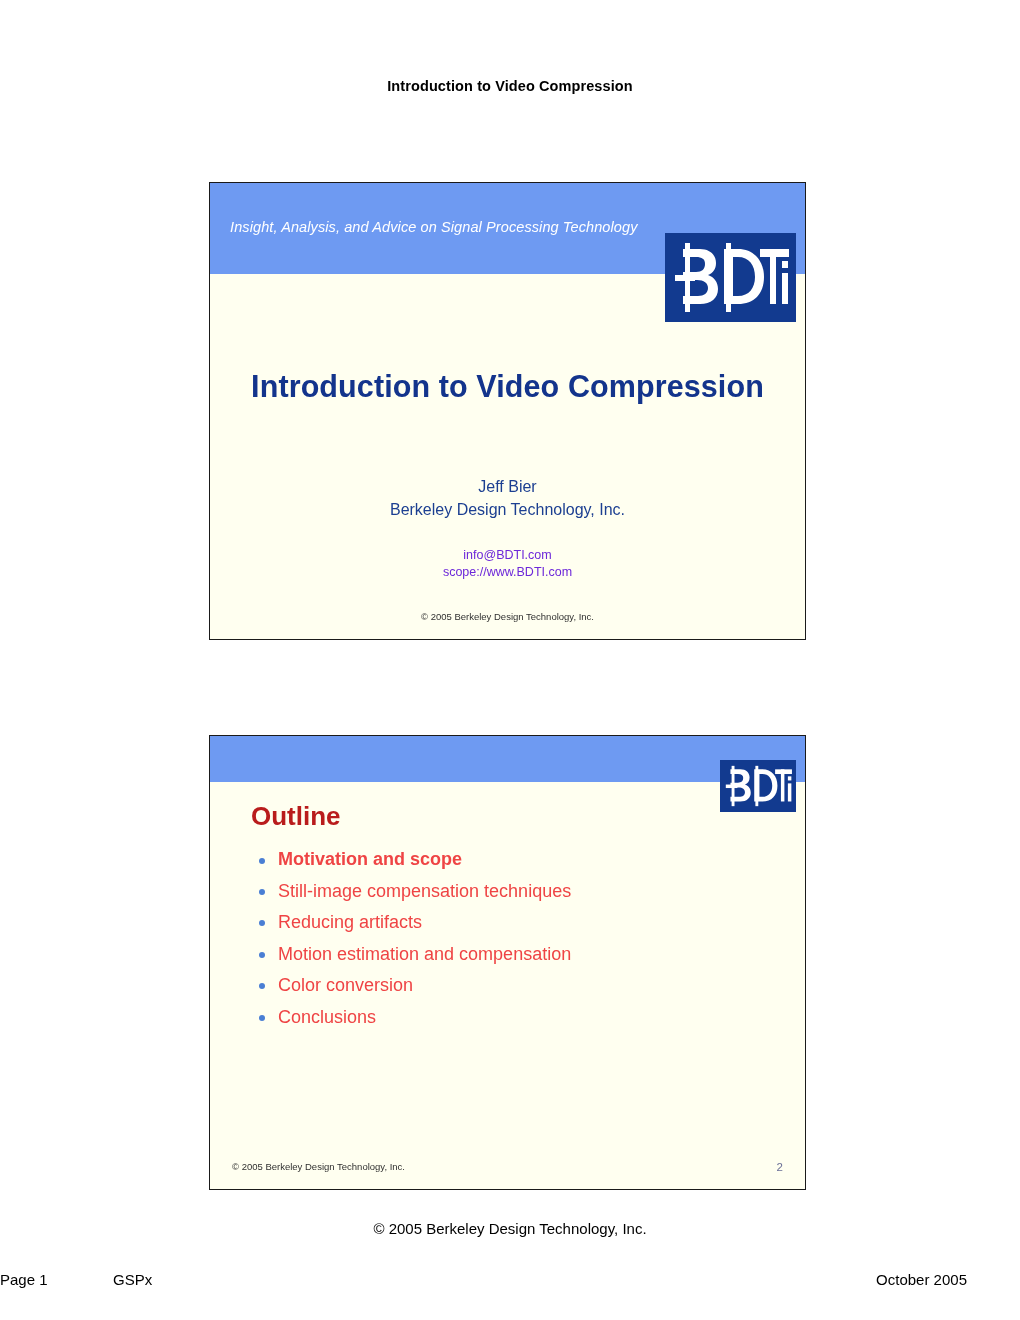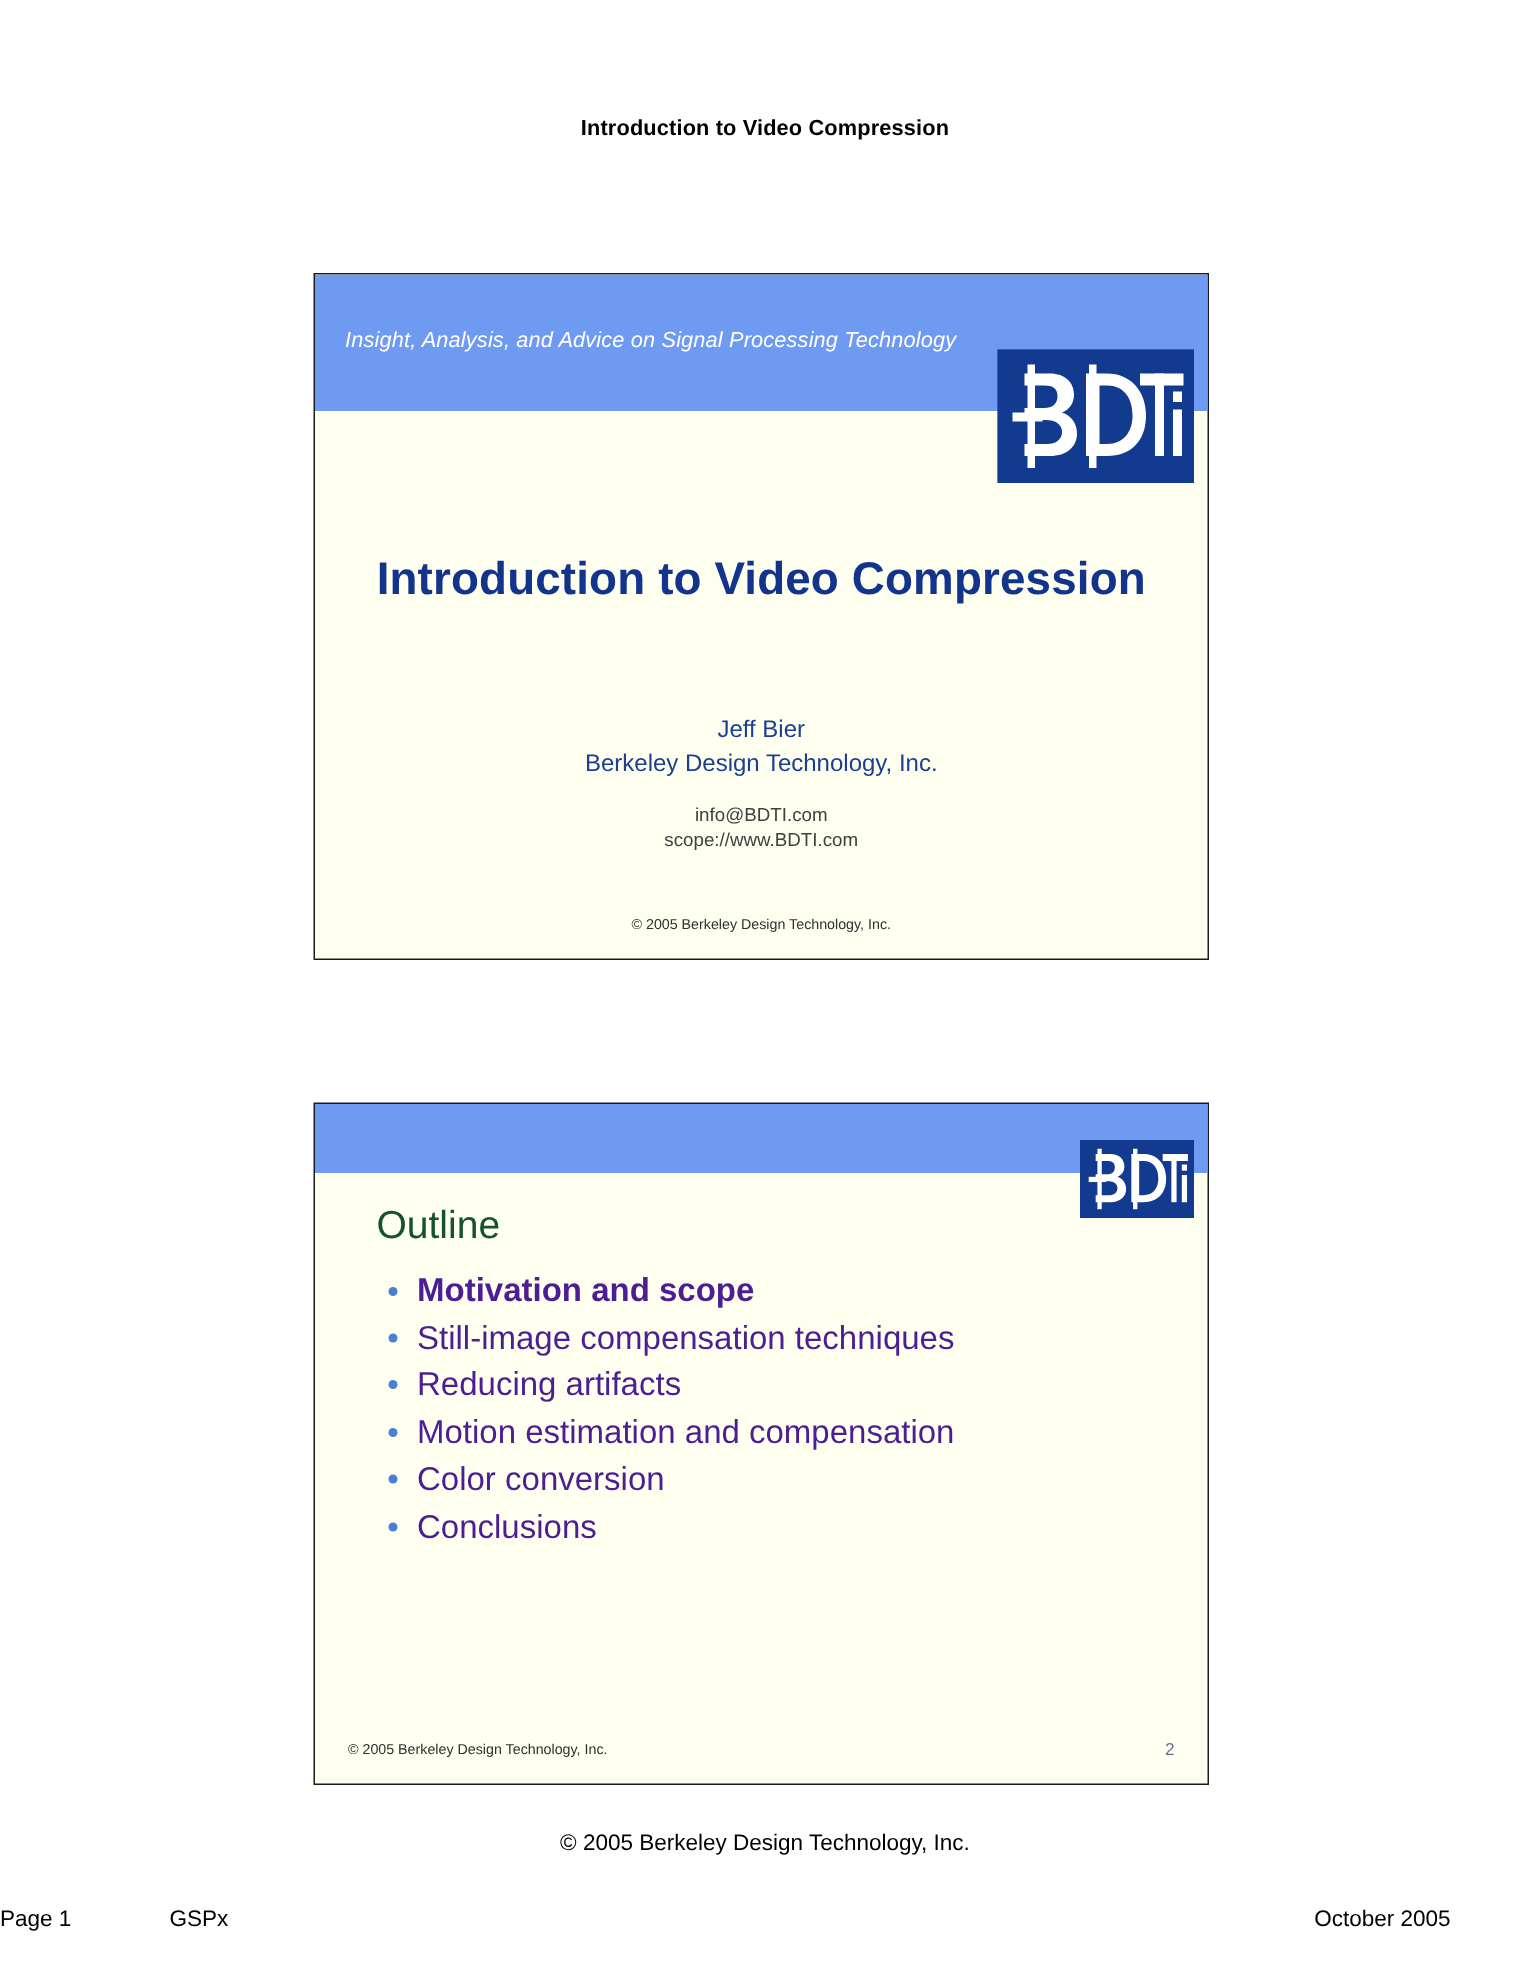--- a/index.html
+++ b/index.html
@@ -89,58 +89,58 @@
     position: absolute;
     left: 0; top: 293px;
     width: 100%;
     text-align: center;
     font-size: 16px;
     color: #1c3f91;
     line-height: 1.42;
   }
   .contact {
     position: absolute;
-    left: 0; top: 352px;
+    left: 0; top: 364px;
     width: 100%;
     text-align: center;
     font-size: 12.5px;
-    color: #404040;
+    color: #6d28d9;
     line-height: 1.32;
   }
   .copy-center {
     position: absolute;
     left: 0; top: 428px;
     width: 100%;
     text-align: center;
     font-size: 9.5px;
     color: #303030;
   }
 
   
   .slide-title {
     position: absolute;
     left: 41px; top: 65px;
     font-size: 26px;
-    font-weight: normal;
-    color: #14532d;
+    font-weight: bold;
+    color: #b91c1c;
   }
   .bullets {
     position: absolute;
     left: 41px; top: 108px;
     right: 20px;
     list-style: none;
     margin: 0;
     padding: 0;
   }
   .bullets li {
     position: relative;
     padding-left: 27px;
-    font-size: 22px;
+    font-size: 18px;
     line-height: 31.5px;
-    color: #4c1d95;
+    color: #ef4444;
     white-space: nowrap;
   }
   .bullets li .dot {
     position: absolute;
     left: 8px;
     top: 13px;
     width: 6px;
     height: 6px;
     border-radius: 50%;
     background: #4a7fd4;

